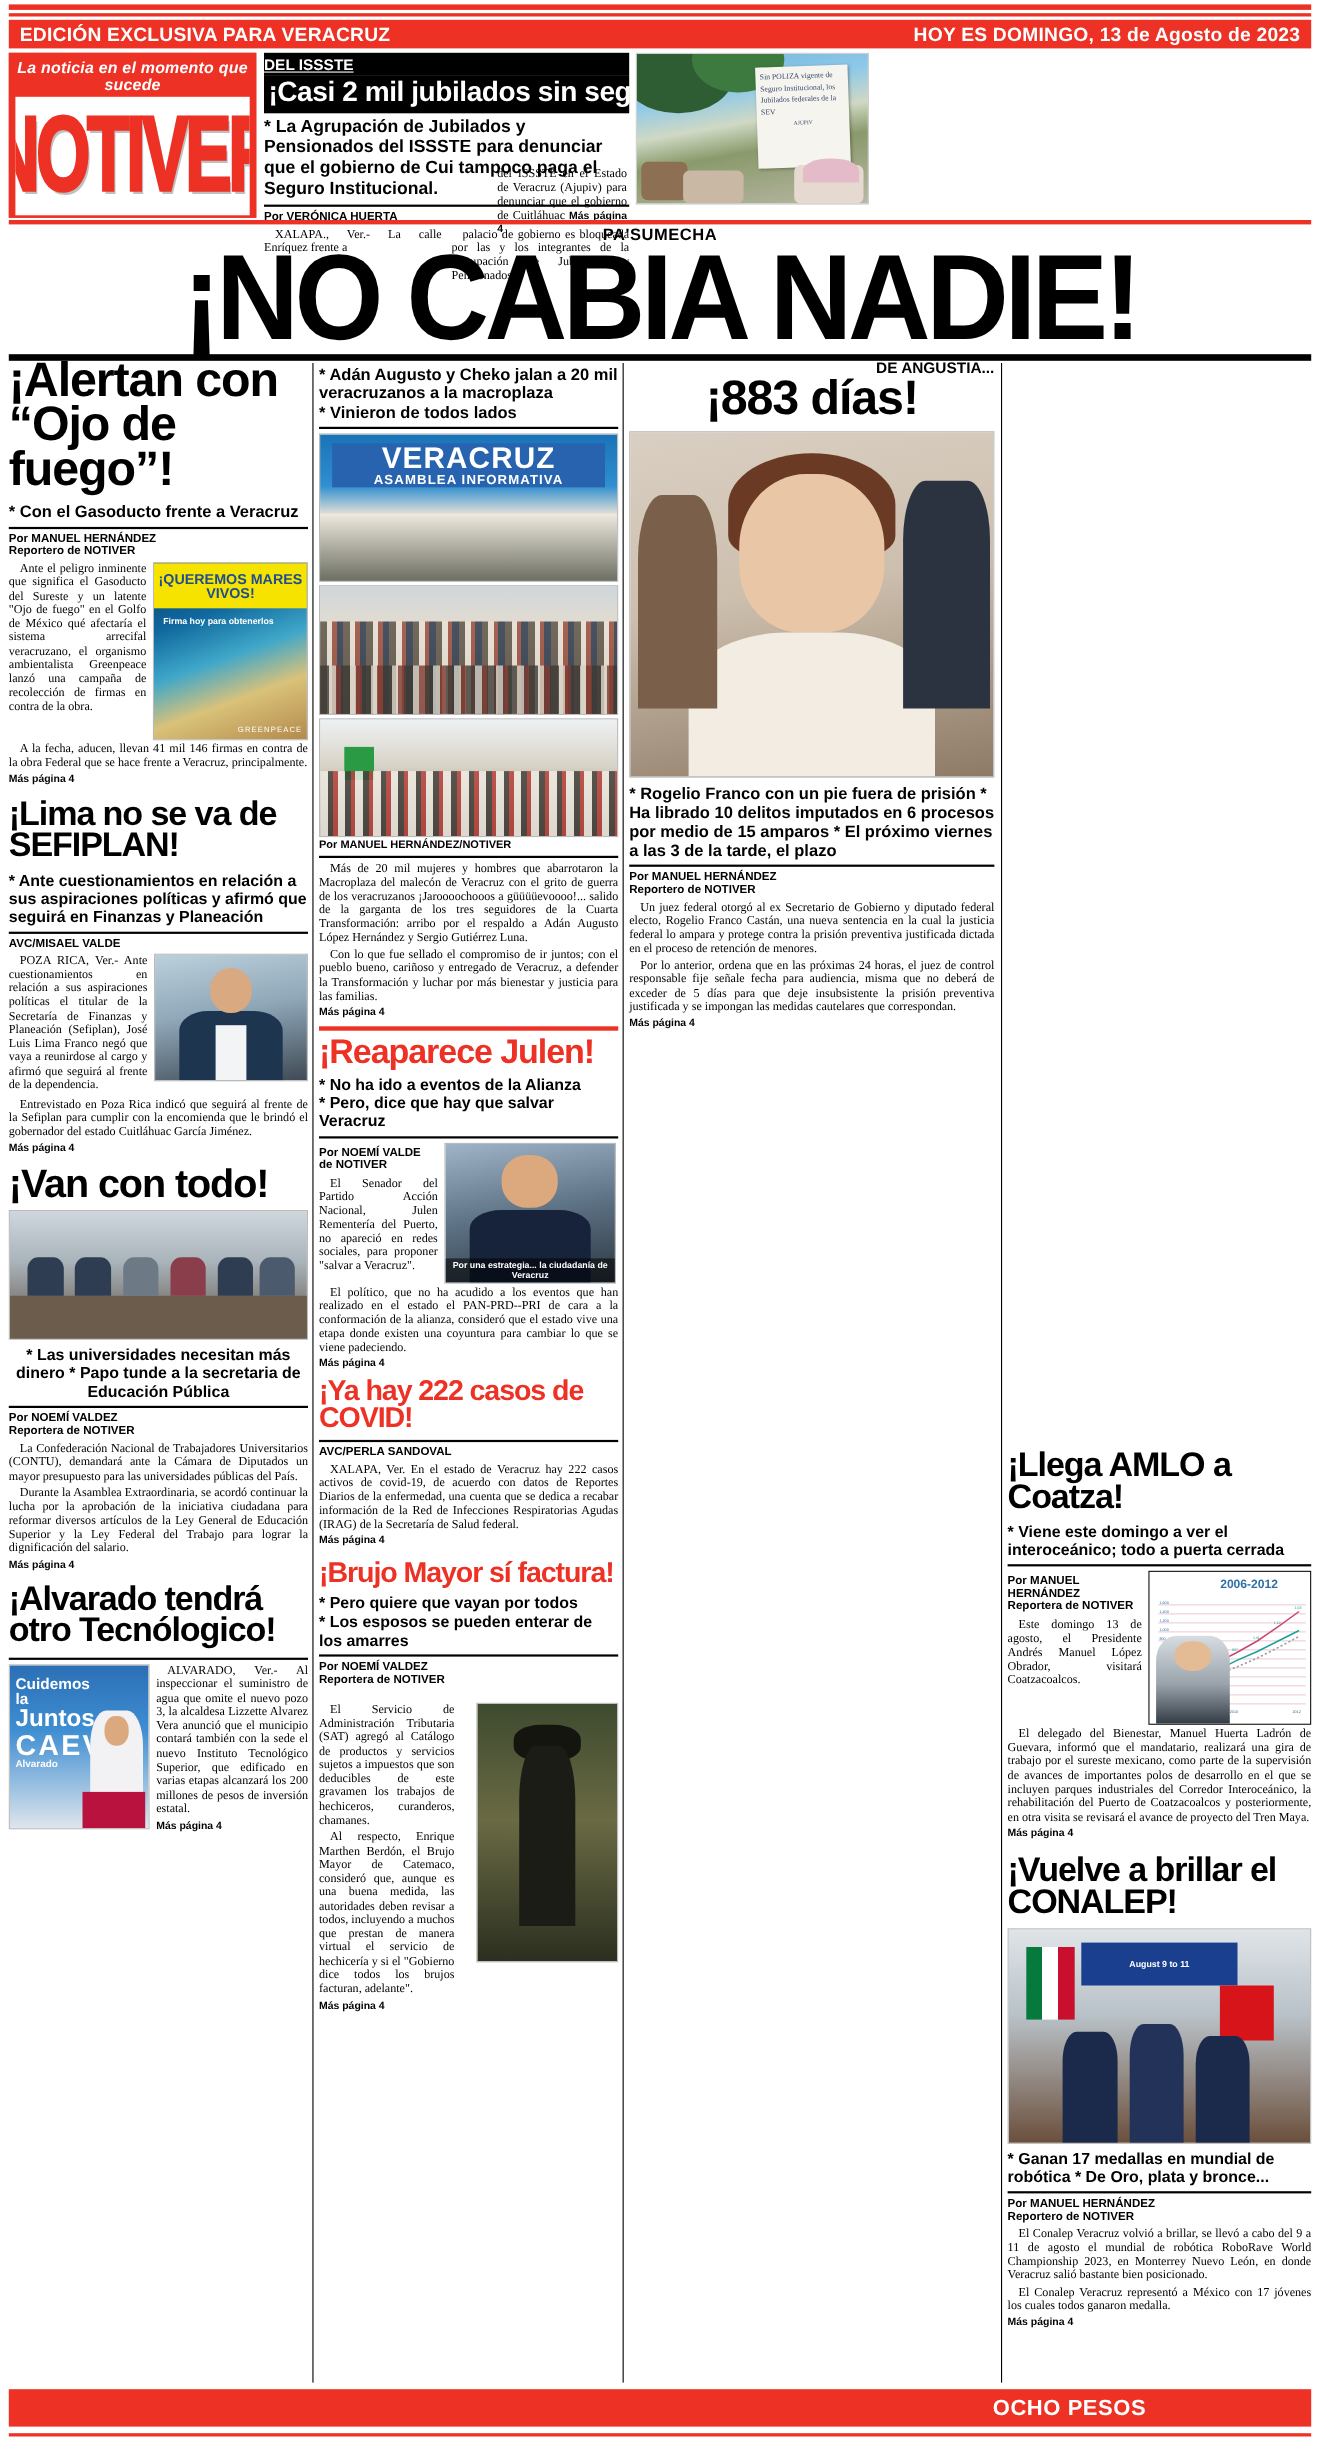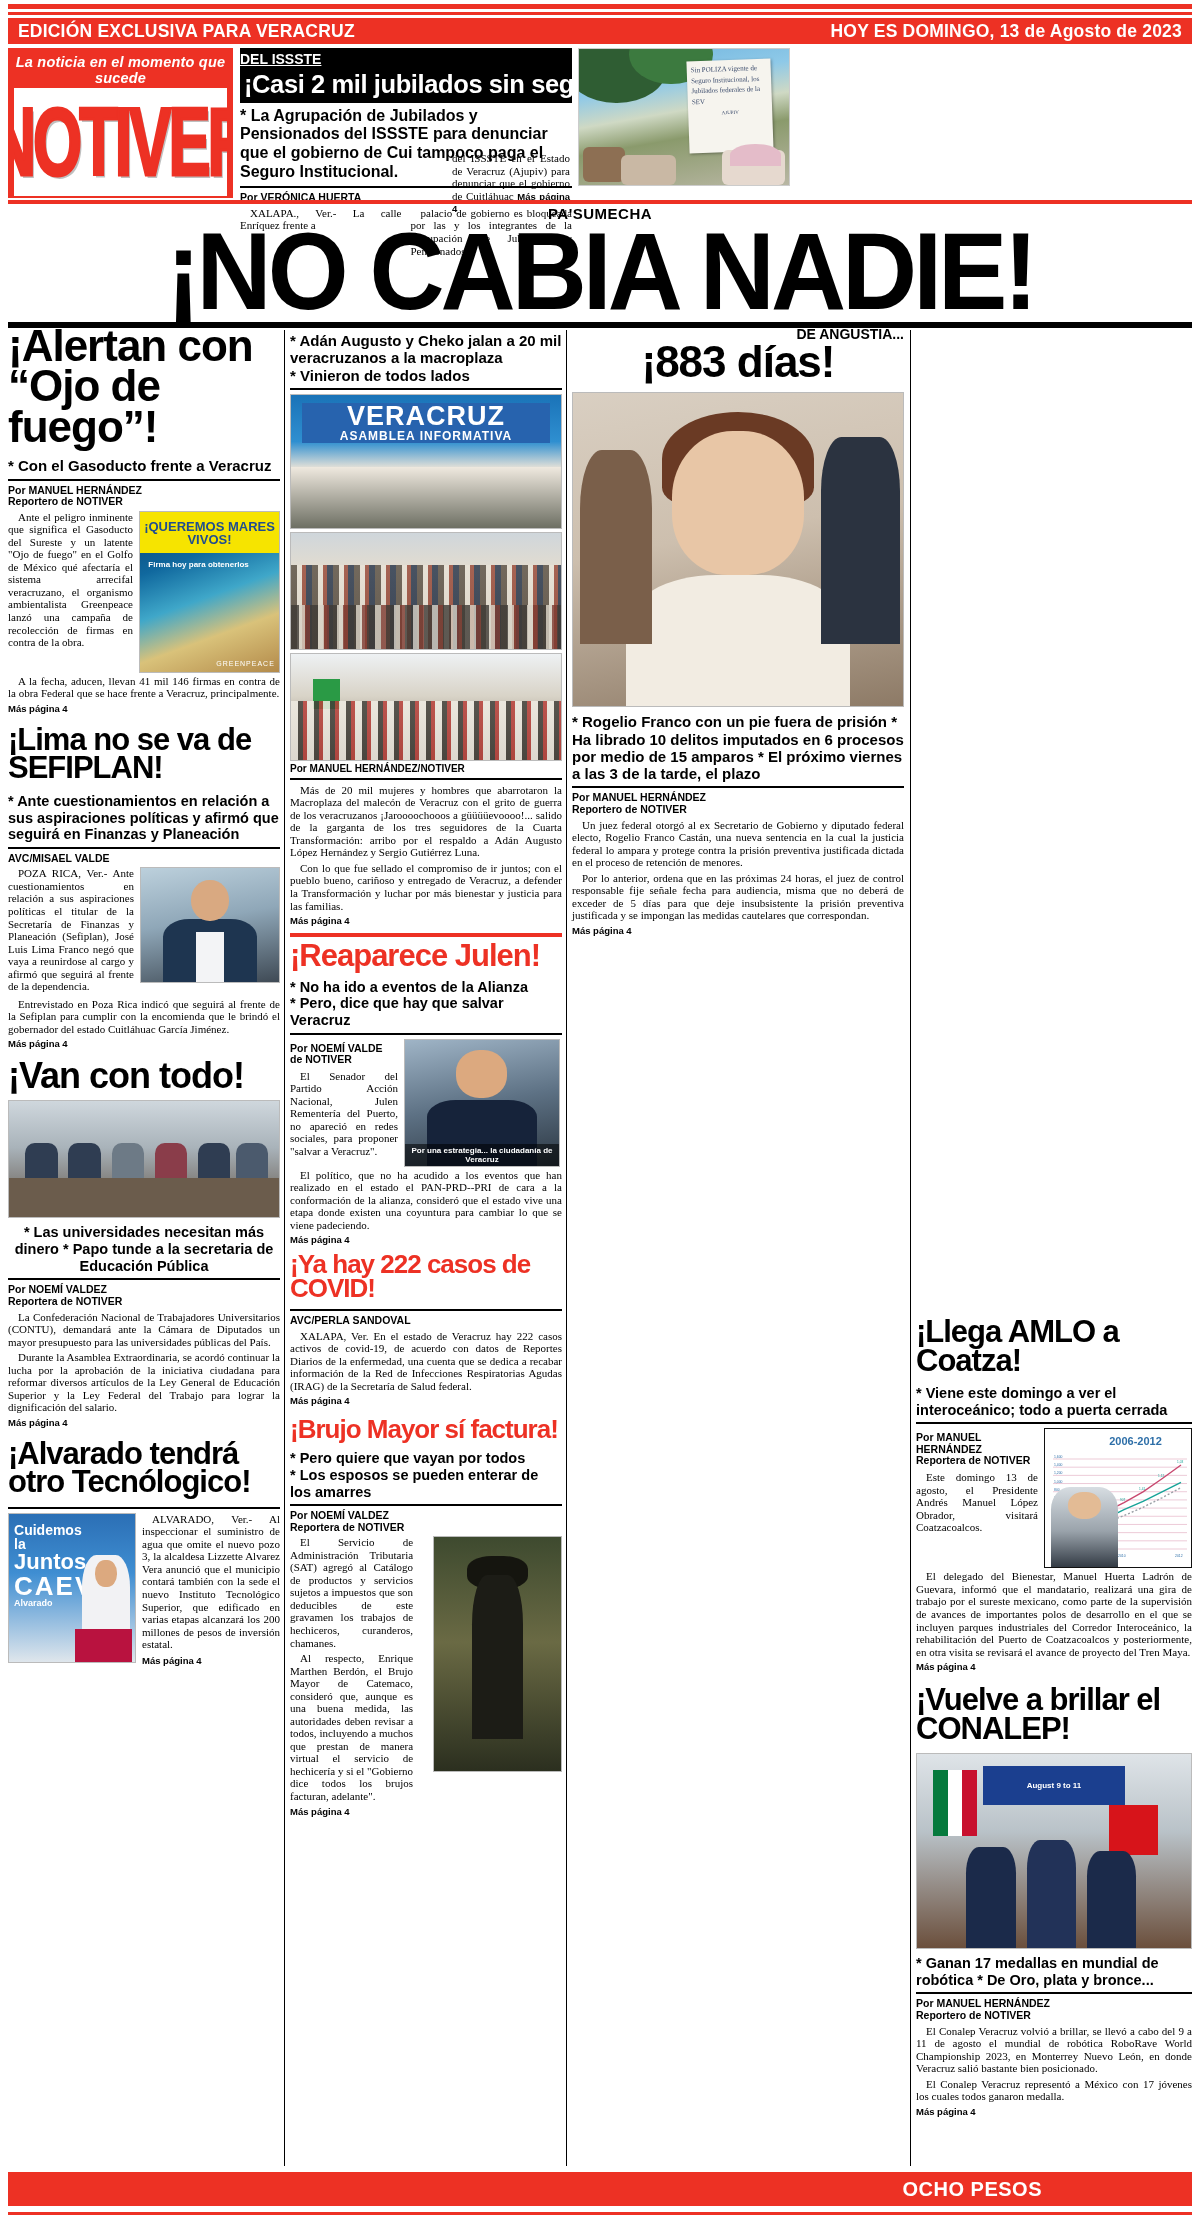--- a/index.html
+++ b/index.html
@@ -429,21 +429,21 @@
       <div class="mas">Más página 4</div>
     </div>
 
     <div style="margin-top:12px;">
       <h2 class="head h-s" style="color:#ed3124;">¡Brujo Mayor sí factura!</h2>
       <div class="deck" style="white-space:pre-line;margin-top:8px;">* Pero quiere que vayan por todos
 * Los esposos se pueden enterar de los amarres</div>
       <div class="hr-blk"></div>
       <div class="byline">Por NOEMÍ VALDEZ</div>
       <div class="byline" style="margin-top:-3px;">Reportera de NOTIVER</div>
-      <div style="display:flex;gap:20px;margin-top:3px;">
+      <div style="display:flex;gap:20px;margin-top:15px;">
         <div style="width:130px;" class="body">
           <p>El Servicio de Administración Tributaria (SAT) agregó al Catálogo de productos y servicios sujetos a impuestos que son deducibles de este gravamen los trabajos de hechiceros, curanderos, chamanes.</p>
           <p>Al respecto, Enrique Marthen Berdón, el Brujo Mayor de Catemaco, consideró que, aunque es una buena medida, las autoridades deben revisar a todos, incluyendo a muchos que prestan de manera virtual el servicio de hechicería y si el "Gobierno dice todos los brujos facturan, adelante".</p>
           <span class="mas">Más página 4</span>
         </div>
         <div class="photo p-brujo" style="width:136px;height:236px;">
           <div class="hat"></div>
             <div class="figure"></div>
         </div>
       </div>

